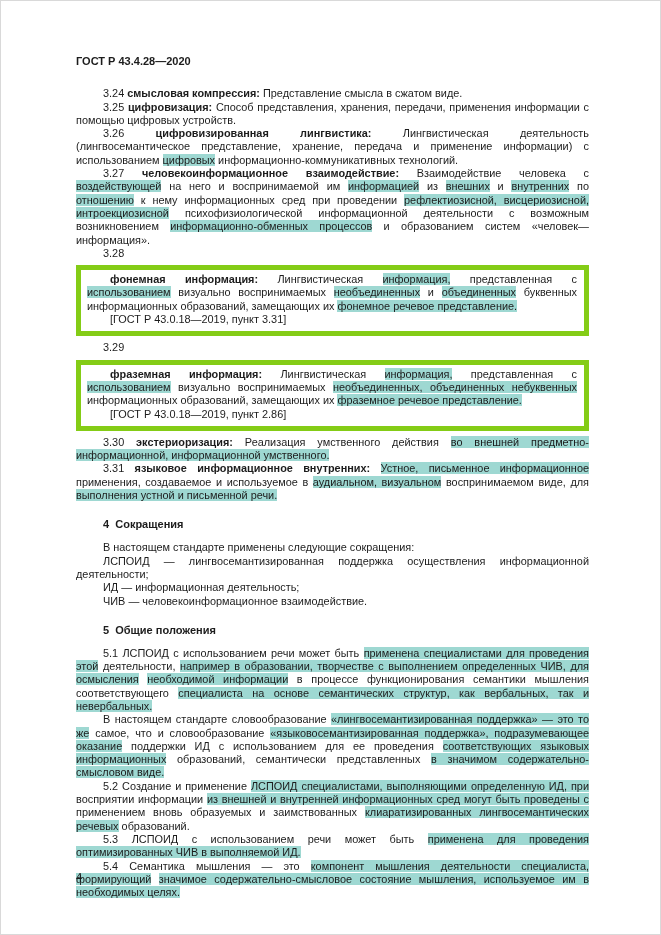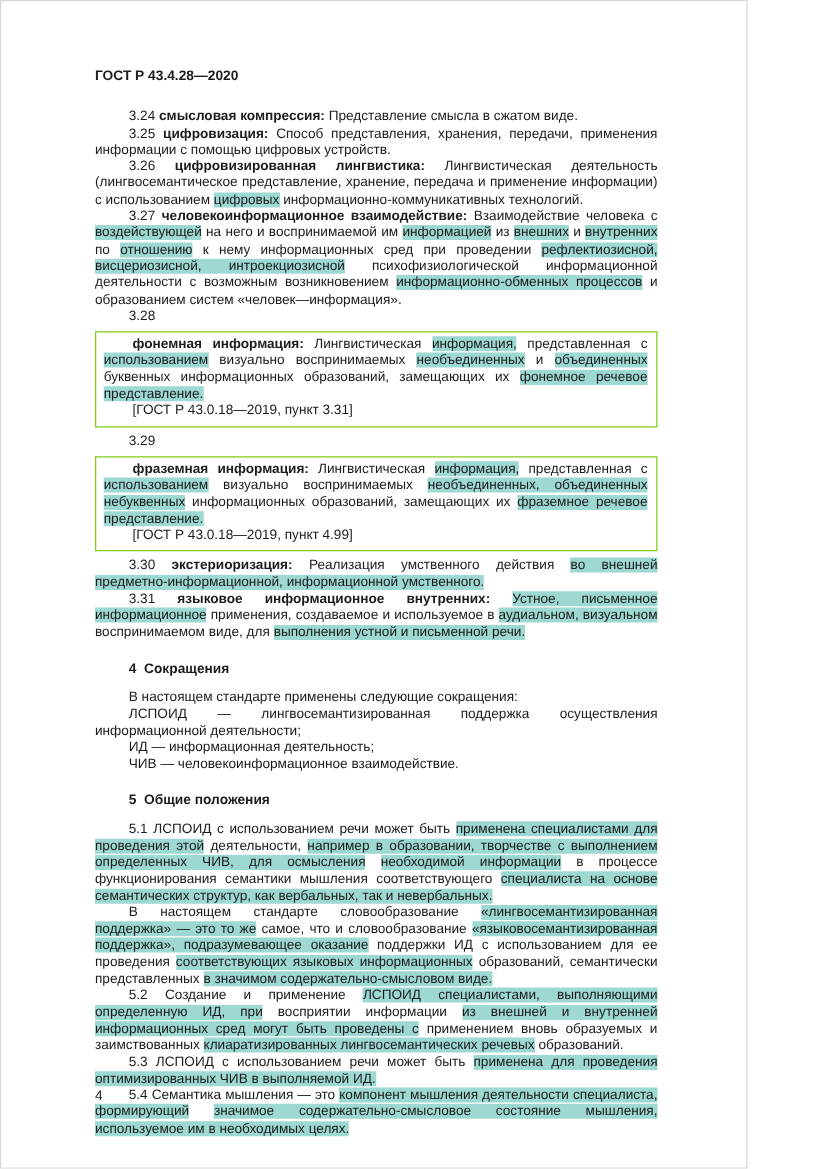--- a/index.html
+++ b/index.html
@@ -1,29 +1,29 @@
 <!DOCTYPE html>
 <html style="--hl: #9ed8d2;"><head>
 <meta charset="utf-8">
 <style>
   :root{ --hl:#9ed8d2; }
   html,body{ margin:0; padding:0; background:#ffffff; }
   .page{
-    width:598px; height:935px; box-sizing:border-box;
+    width:661px; height:935px; box-sizing:border-box;
     background:#ffffff;
     border:1px solid #d9d9d9;
     padding:54px 71px 0 75px;
     font-family:"Liberation Sans","DejaVu Sans",sans-serif;
     font-size:10.9px; line-height:13.3px; color:#1c1c1c;
     position:relative; overflow:hidden;
   }
   .doc-header{ font-weight:bold; font-size:11px; margin-bottom:19px; }
   .para{ margin:0; text-indent:27px; text-align:justify; }
   .h2{ font-weight:bold; font-size:11px; line-height:15px; margin:15px 0 9px 0; text-indent:27px; }
-  .defbox{ border:1px solid #84cc16; margin:5px 0; padding:3px 7px 5px 6px; }
+  .defbox{ border:5px solid #84cc16; margin:5px 0; padding:3px 7px 5px 6px; }
   .defbox .para{ text-indent:23px; }
   .para.cite{ text-align:left; }
   .hl{ background-color:var(--hl); }
   .bold{ font-weight:bold; }
   .page-number{ position:absolute; left:75px; bottom:50px; font-size:11px; }
 </style>
 </head>
 <body>
 
 <div class="page">
@@ -34,21 +34,21 @@
       <p class="para"><span>3.26 </span><span class="bold">цифровизированная лингвистика:</span><span> Лингвистическая деятельность (лингвосемантическое представление, хранение, передача и применение информации) с использованием </span><span class="hl">цифровых</span><span> информационно-коммуникативных технологий.</span></p>
       <p class="para"><span>3.27 </span><span class="bold">человекоинформационное взаимодействие:</span><span> Взаимодействие человека с </span><span class="hl">воздействующей</span><span> на него и воспринимаемой им </span><span class="hl">информацией</span><span> из </span><span class="hl">внешних</span><span> и </span><span class="hl">внутренних</span><span> по </span><span class="hl">отношению</span><span> к нему информационных сред при проведении </span><span class="hl">рефлектиозисной, висцериозисной, интроекциозисной</span><span> психофизиологической информационной деятельности с возможным возникновением </span><span class="hl">информационно-обменных процессов</span><span> и образованием систем «человек—информация».</span></p>
       <p class="para"><span>3.28</span></p>
       <div class="defbox">
         <p class="para"><span class="bold">фонемная информация:</span><span> Лингвистическая </span><span class="hl">информация,</span><span> представленная с </span><span class="hl">использованием</span><span> визуально воспринимаемых </span><span class="hl">необъединенных</span><span> и </span><span class="hl">объединенных</span><span> буквенных информационных образований, замещающих их </span><span class="hl">фонемное речевое представление.</span></p>
         <p class="para cite"><span>[ГОСТ Р 43.0.18—2019, пункт 3.31]</span></p>
       </div>
       <p class="para"><span>3.29</span></p>
       <div class="defbox">
         <p class="para"><span class="bold">фраземная информация:</span><span> Лингвистическая </span><span class="hl">информация,</span><span> представленная с </span><span class="hl">использованием</span><span> визуально воспринимаемых </span><span class="hl">необъединенных, объединенных небуквенных</span><span> информационных образований, замещающих их </span><span class="hl">фраземное речевое представление.</span></p>
-        <p class="para cite"><span>[ГОСТ Р 43.0.18—2019, пункт 4.99]</span></p>
+        <p class="para cite"><span>[ГОСТ Р 43.0.18—2019, пункт 2.86]</span></p>
       </div>
       <p class="para"><span>3.30 </span><span class="bold">экстериоризация:</span><span> Реализация умственного действия </span><span class="hl">во внешней предметно-информационной, информационной умственного.</span></p>
       <p class="para"><span>3.31 </span><span class="bold">языковое информационное внутренних:</span><span> </span><span class="hl">Устное, письменное информационное</span><span> применения, создаваемое и используемое в </span><span class="hl">аудиальном, визуальном</span><span> воспринимаемом виде, для </span><span class="hl">выполнения устной и письменной речи.</span></p>
       <div class="h2"><span>4&nbsp;&nbsp;Сокращения</span></div>
       <p class="para"><span>В настоящем стандарте применены следующие сокращения:</span></p>
       <p class="para"><span>ЛСПОИД — лингвосемантизированная поддержка осуществления информационной деятельности;</span></p>
       <p class="para"><span>ИД — информационная деятельность;</span></p>
       <p class="para"><span>ЧИВ — человекоинформационное взаимодействие.</span></p>
       <div class="h2"><span>5&nbsp;&nbsp;Общие положения</span></div>
       <p class="para"><span>5.1 ЛСПОИД с использованием речи может быть </span><span class="hl">применена специалистами для проведения этой</span><span> деятельности, </span><span class="hl">например в образовании, творчестве с выполнением определенных ЧИВ, для осмысления</span><span> </span><span class="hl">необходимой информации</span><span> в процессе функционирования семантики мышления соответствующего </span><span class="hl">специалиста на основе семантических структур, как вербальных, так и невербальных.</span></p>

